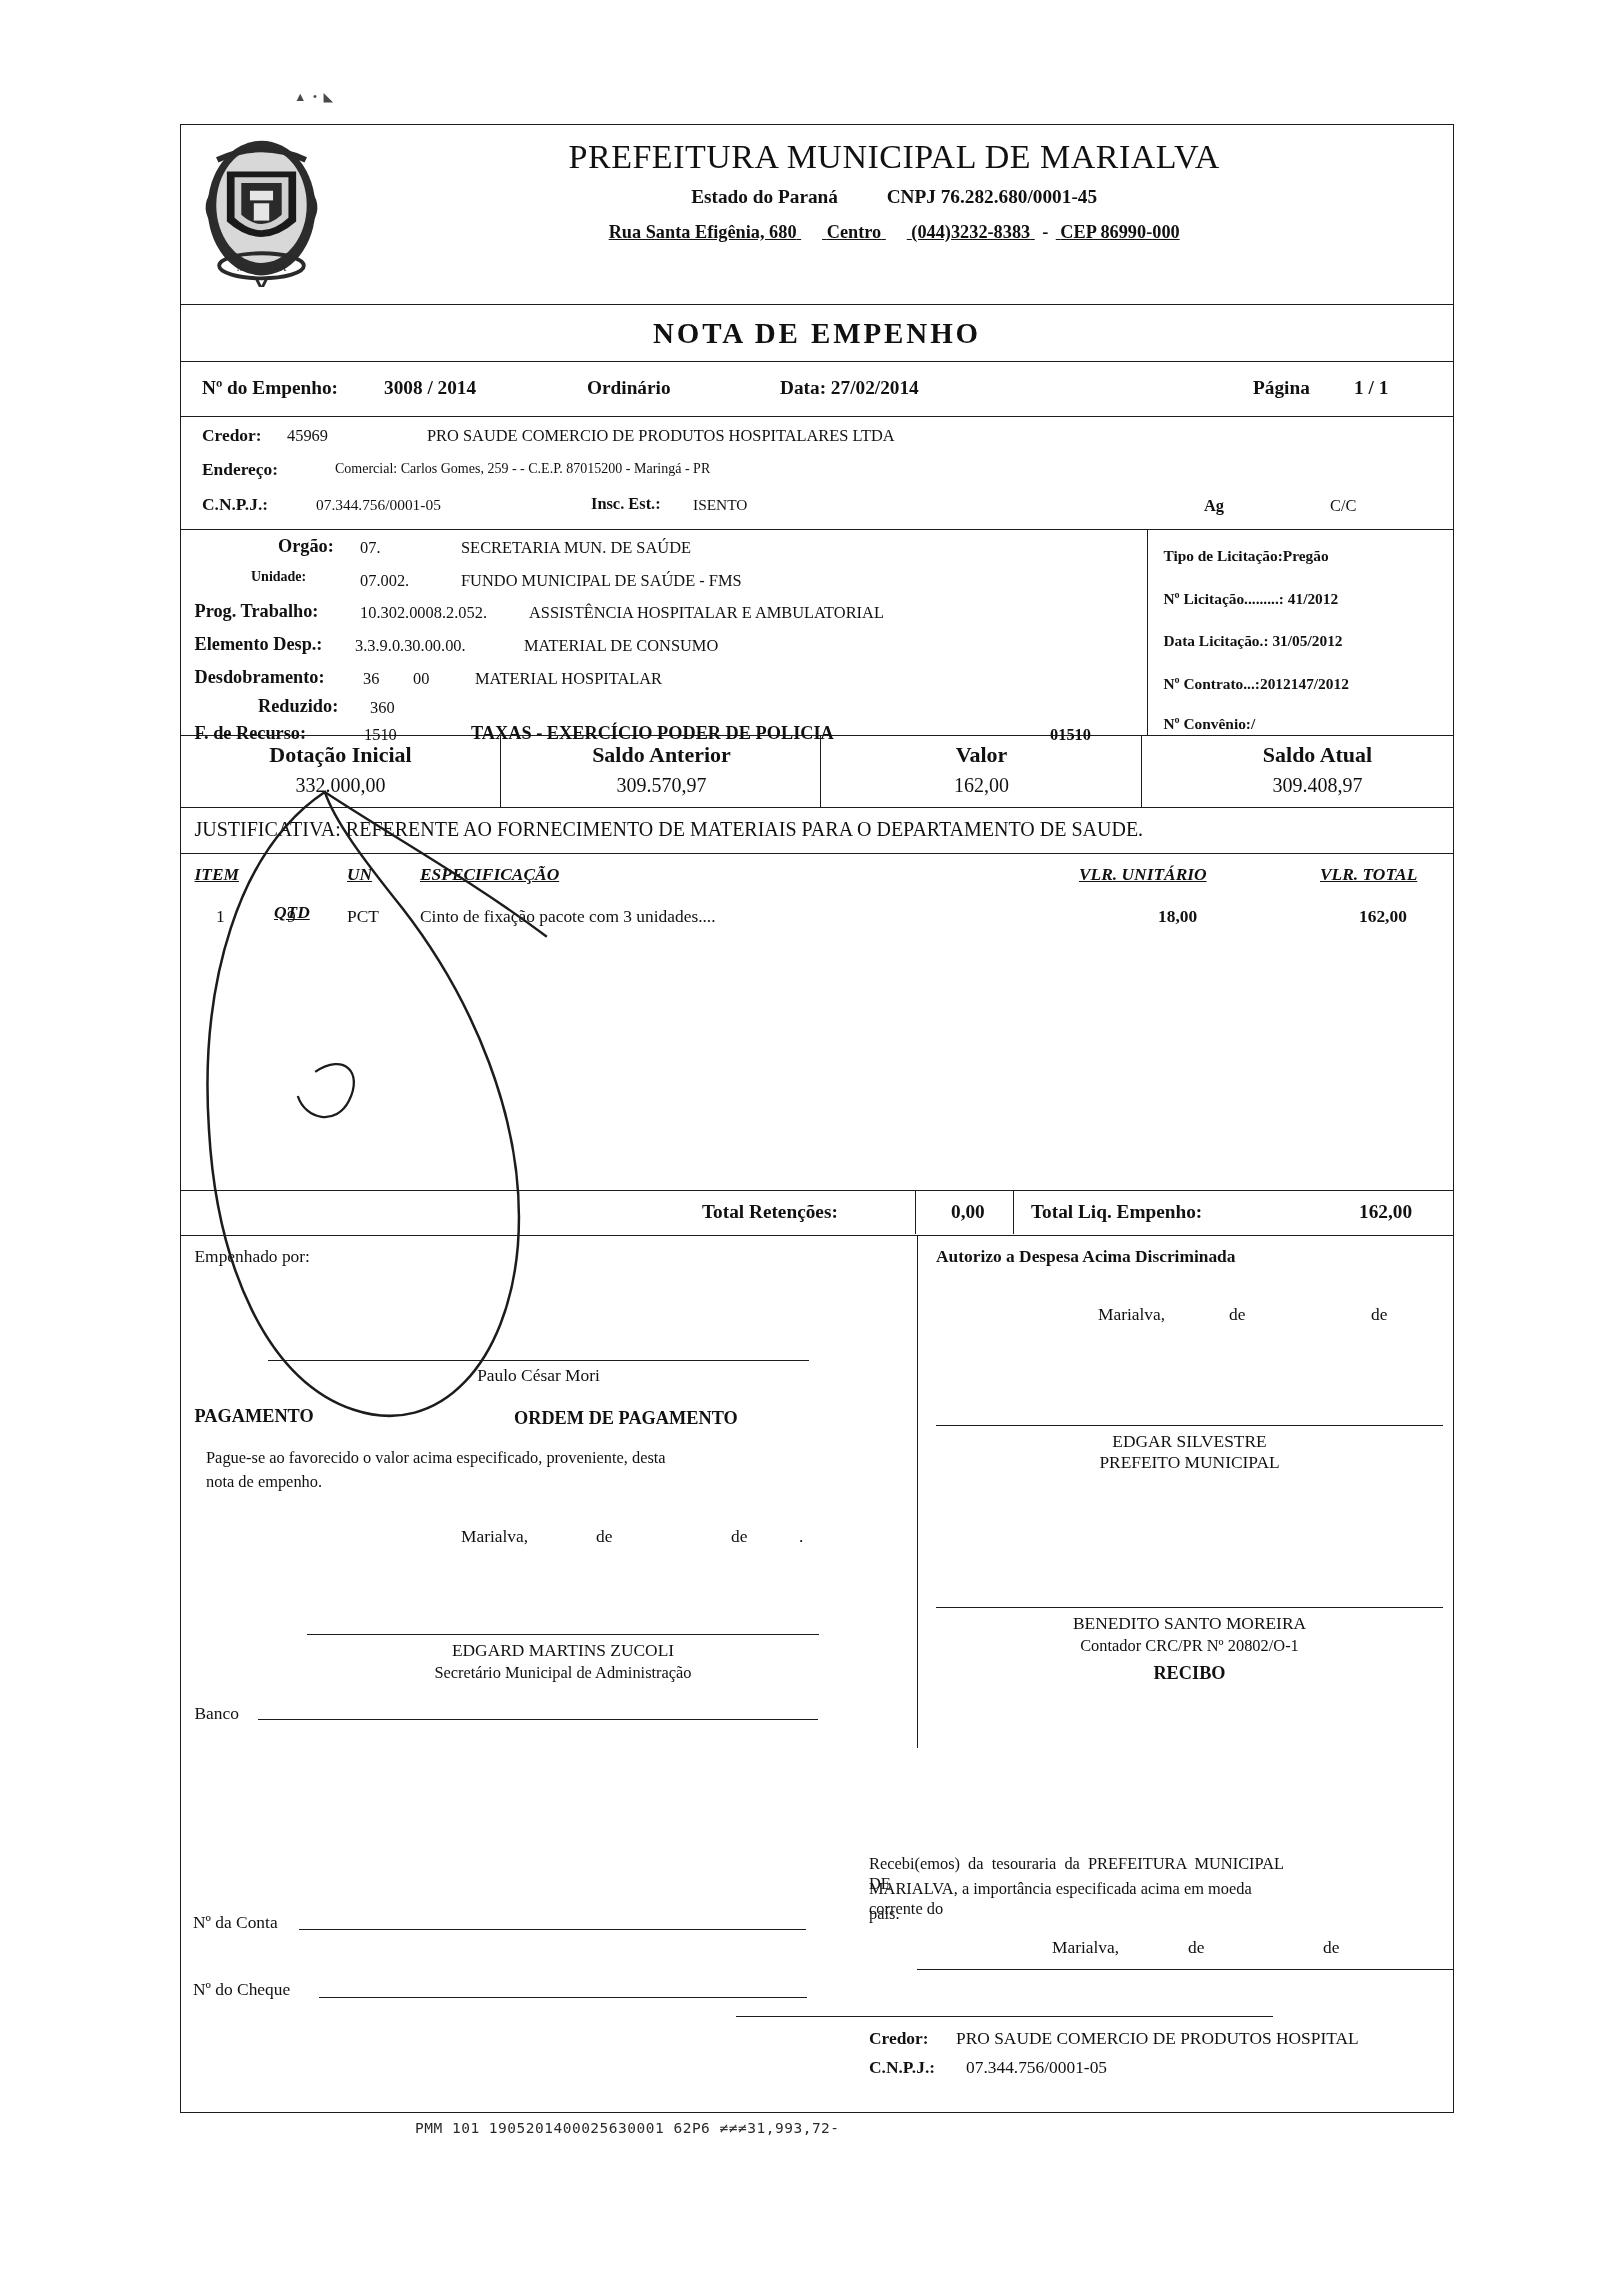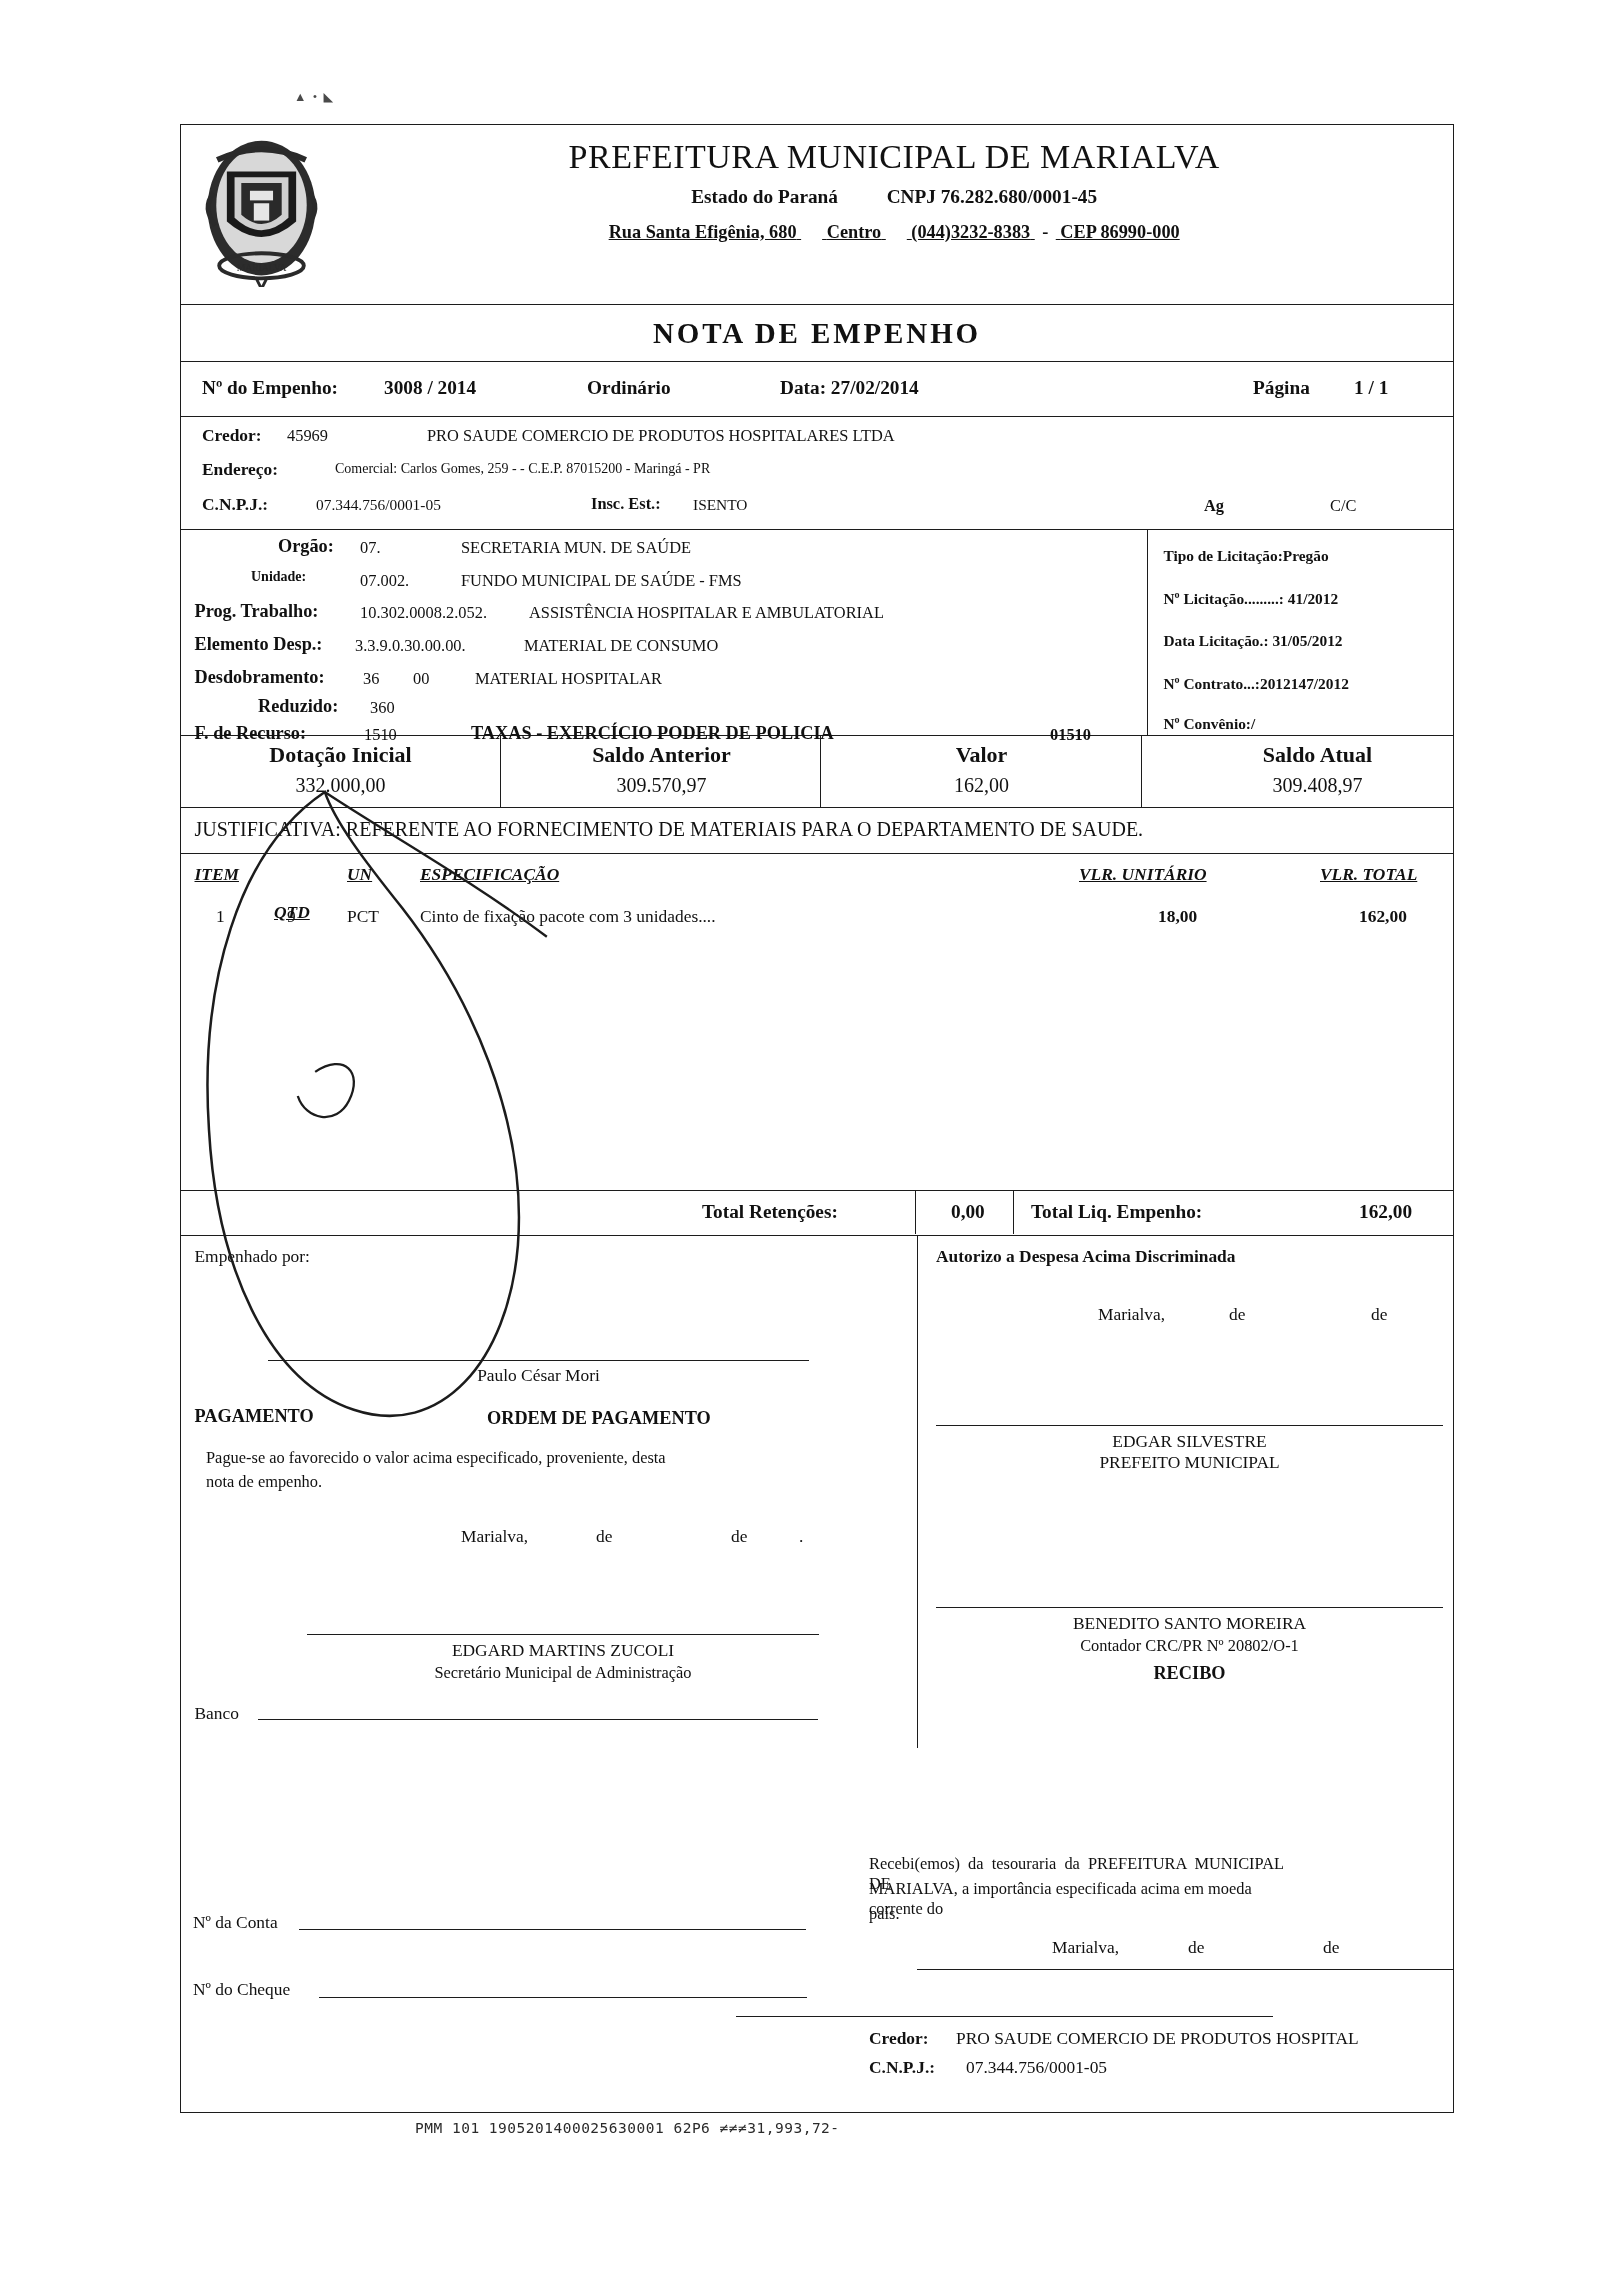--- a/index.html
+++ b/index.html
@@ -382,21 +382,21 @@
     </div>
 
     <div class="lower">
       <div class="midline"></div>
 
       <div style="left:13.5px; top:9.7px; font-size:17.4px;">Empenhado por:</div>
       <div class="sigline" style="left:87px; top:124px; width:541px;"></div>
       <div class="ctr" style="left:87px; top:129px; width:541px; font-size:17.4px;">Paulo César Mori</div>
 
       <div class="b" style="left:13.5px; top:170px; font-size:18.3px;">PAGAMENTO</div>
-      <div class="b" style="left:306px; top:172px; font-size:18.3px;">ORDEM DE PAGAMENTO</div>
+      <div class="b" style="left:333px; top:172px; font-size:18.3px;">ORDEM DE PAGAMENTO</div>
       <div style="left:25px; top:212px; font-size:16.4px;">Pague-se ao favorecido o valor acima especificado, proveniente, desta</div>
       <div style="left:25px; top:236px; font-size:16.4px;">nota de empenho.</div>
       <div style="left:280px; top:290px; font-size:17.4px;">Marialva,</div>
       <div style="left:415px; top:290px; font-size:17.4px;">de</div>
       <div style="left:550px; top:290px; font-size:17.4px;">de</div>
       <div style="left:618px; top:290px; font-size:17.4px;">.</div>
 
       <div class="sigline" style="left:126px; top:398px; width:512px;"></div>
       <div class="ctr" style="left:126px; top:404px; width:512px; font-size:17.4px;">EDGARD MARTINS ZUCOLI</div>
       <div class="ctr" style="left:126px; top:427px; width:512px; font-size:16.4px;">Secretário Municipal de Administração</div>

